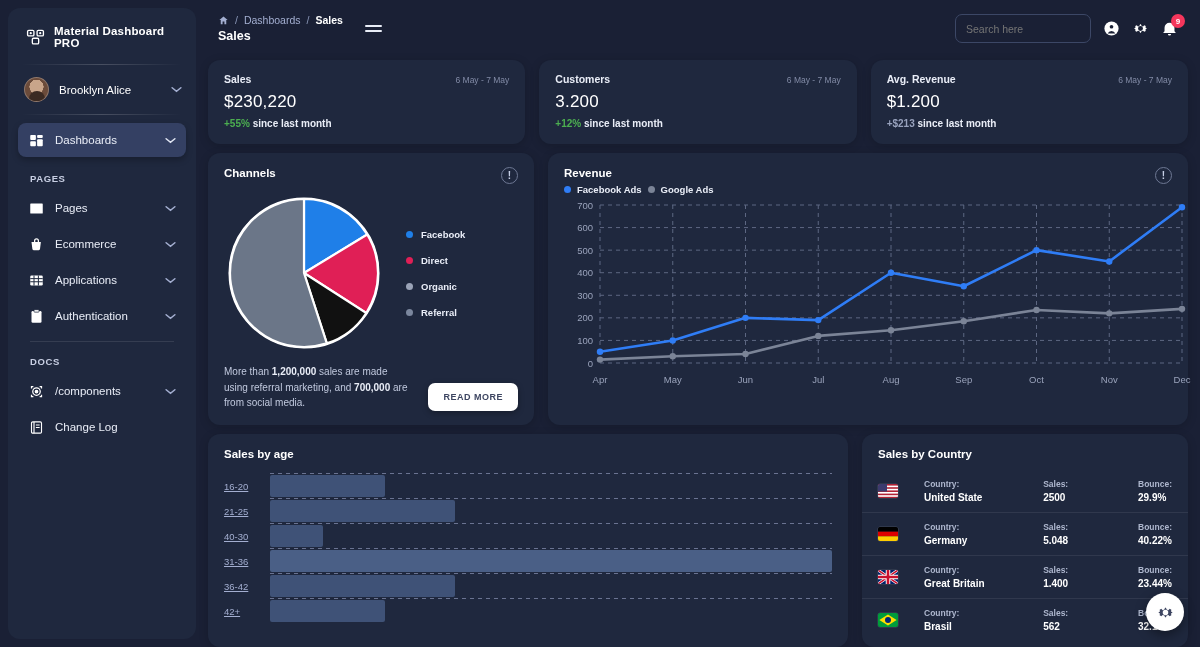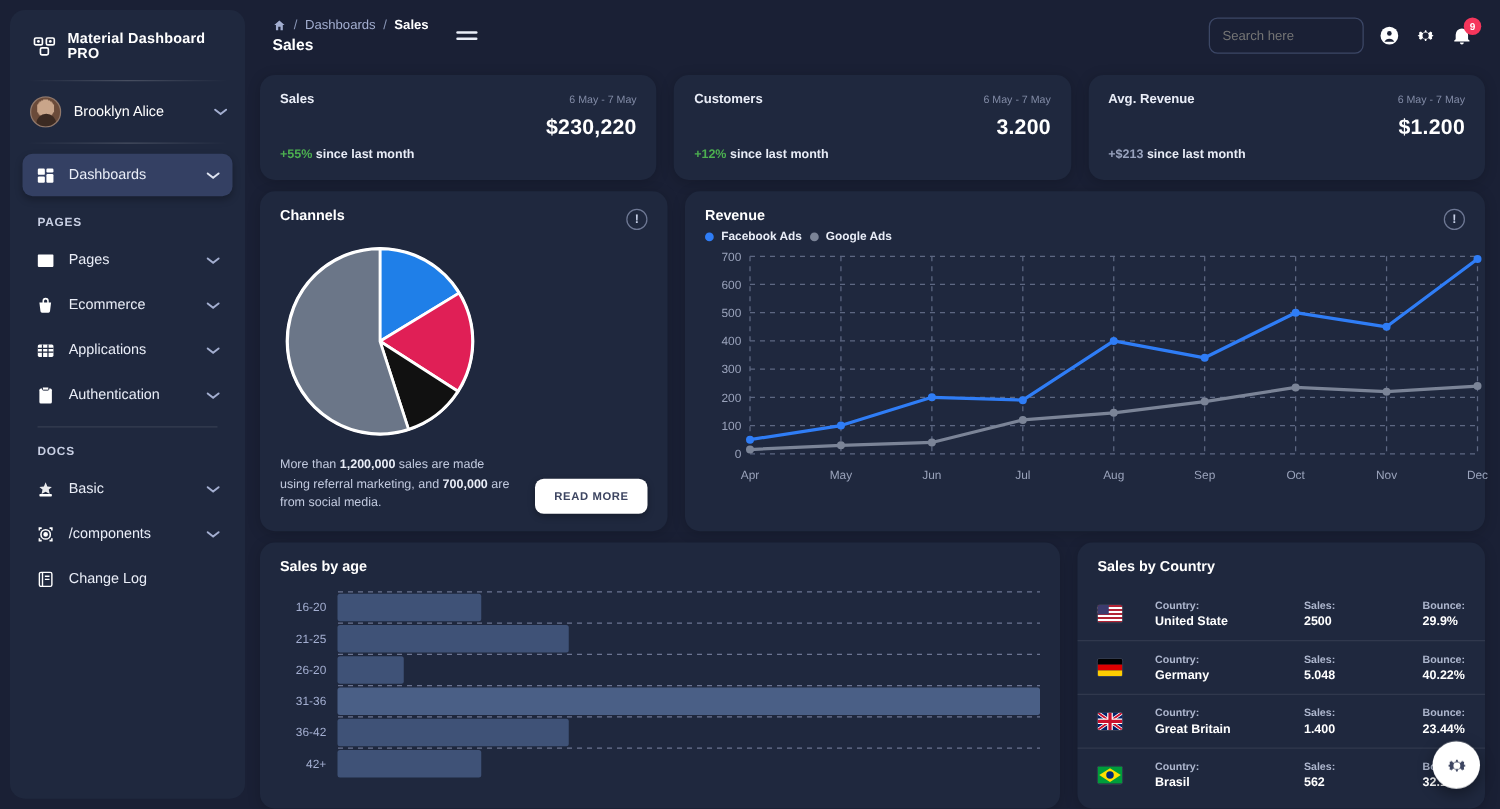--- a/index.html
+++ b/index.html
@@ -69,41 +69,41 @@
   .crumb-line { display: flex; align-items: center; gap: 6px; font-size: 10.5px; }
   .crumb-muted { color: #a3aed0; }
   .crumb-cur { color: #fff; font-weight: bold; }
   .crumb-sep { color: #8b97b8; }
   .page-title { font-size: 12.5px; font-weight: bold; color: #fff; margin-top: 3px; }
   .burger { display:flex; flex-direction:column; gap:3px; cursor:pointer; }
   .burger span { display:block; width:17px; height:2px; background:#e9edf7; border-radius:2px;}
   .burger span:nth-child(2){ width:17px;}
   .topright { display: flex; align-items: center; gap: 12px; }
   .search {
-    width: 124px; height: 29px; border-radius: 7px;
+    width: 136px; height: 29px; border-radius: 7px;
     border: 1px solid #3c4766; background: transparent;
     color: #c6cfe6; font-size: 10.5px; padding: 0 10px;
     font-family: "Liberation Sans", sans-serif; outline: none;
   }
   .ticon { color:#fff; cursor:pointer; display:flex; position:relative; }
   .badge {
     position: absolute; top: -6px; right: -7px;
     min-width: 14px; height: 14px; border-radius: 50%;
     background: #f5365c; color: #fff; font-size: 8px; font-weight: bold;
     display:flex; align-items:center; justify-content:center; padding: 0 3px;
   }
 
   
   .card { background: #1f283e; border-radius: 12px; box-shadow: 0 2px 10px rgba(0,0,0,.18); }
   .stats-row { display: flex; gap: 14px; padding: 0 2px; }
   .stat { flex:1; padding: 13px 16px 15px 16px; }
   .stat-head { display:flex; justify-content:space-between; align-items:baseline; }
   .stat-title { font-size: 10.5px; font-weight: bold; color:#e9edf7; }
   .stat-range { font-size: 8.5px; color:#828ba6; }
-  .stat-value { font-size: 17px; font-weight: bold; color:#fff; margin: 7px 0 6px 0; letter-spacing:.2px;text-align:right;}
+  .stat-value { font-size: 17px; font-weight: normal; color:#fff; margin: 7px 0 6px 0; letter-spacing:.2px;}
   .stat-sub { font-size: 10px; color:#e9edf7; font-weight: bold; }
   .stat-delta { font-weight: bold; }
 
   .mid-row { display:flex; gap:14px; padding: 0 2px; }
   .channels { width: 326px; flex: 0 0 326px; padding: 14px 16px 14px 16px; display:flex; flex-direction:column;}
   .revenue { flex:1; padding: 14px 16px 10px 16px; min-width:0; }
   .card-head { display:flex; justify-content:space-between; align-items:flex-start; }
   .card-title { font-size: 11.5px; font-weight: bold; color:#fff; }
   .info-btn {
     width:17px;height:17px;border-radius:50%; border:1px solid #6e7894;
@@ -135,21 +135,21 @@
   .flag { width:20px; height:14px; border-radius:2px; flex:0 0 20px; overflow:hidden; position:relative; box-shadow:0 0 0 .5px rgba(255,255,255,.15);}
   .ccell { display:flex; flex-direction:column; gap:3px; }
   .clabel { font-size:8.5px; font-weight:bold; color:#aeb7ce; }
   .cval { font-size:10px; font-weight:bold; color:#fff;}
   .c-country { width: 112px; }
   .c-sales { width: 78px; }
   .c-bounce { flex:1; align-items:flex-start; padding-left: 4px;}
 
   .age-chart { position:relative; height: 146px; margin-top: 14px; }
   .age-row { display:flex; align-items:center; height: 25px; position:relative; }
-  .age-label { width: 46px; text-align:right; padding-right: 9px; font-size:9.5px; color:#a3aed0; flex:0 0 46px;}
+  .age-label { width: 46px; padding-right: 9px; font-size:9.5px; color:#a3aed0; flex:0 0 46px;text-decoration:underline;}
   .age-track { flex:1; position:relative; height:25px; display:flex; align-items:center;}
   .age-track::before{
     content:""; position:absolute; left:0; right:0; top:-1px; height:1px;
     background-image: repeating-linear-gradient(90deg,#6a7391 0 4px, transparent 4px 8px);
   }
   .age-bar { height: 22px; border-radius: 2px; background:#3f5277; }
   .age-row:nth-child(4) .age-bar { background:#4a5f86; }
 
   .fab {
     position: fixed; right: 16px; bottom: 16px;
@@ -264,34 +264,20 @@
         <span class="chev">
           <svg width="11" height="7" viewBox="0 0 12 8" fill="none" stroke="#a3aed0" stroke-width="1.8" stroke-linecap="round">
               <path d="M1 2l5 4 5-4"></path>
             </svg>
         </span>
       </div>
 
       <div class="nav-sep"></div>
       <div class="section-label">DOCS</div>
 
-      <div class="nav-item">
-        <span class="nav-icon">
-          <svg width="15" height="15" viewBox="0 0 24 24" fill="#fff">
-              <path d="M12 3l2.2 5.3L20 9l-4 3.3 1.2 5.7L12 15l-5.2 3 1.2-5.7L4 9l5.8-.7L12 3z" opacity=".9"></path>
-              <rect x="4" y="18" width="16" height="3" rx="1"></rect>
-            </svg>
-        </span>
-        <span class="nav-label">Basic</span>
-        <span class="chev">
-          <svg width="11" height="7" viewBox="0 0 12 8" fill="none" stroke="#a3aed0" stroke-width="1.8" stroke-linecap="round">
-              <path d="M1 2l5 4 5-4"></path>
-            </svg>
-        </span>
-      </div>
 
       <div class="nav-item">
         <span class="nav-icon">
           <svg width="15" height="15" viewBox="0 0 24 24" fill="none" stroke="#fff" stroke-width="2">
               <circle cx="12" cy="12" r="6"></circle>
               <circle cx="12" cy="12" r="2" fill="#fff"></circle>
               <path d="M4 7V4h3M20 7V4h-3M4 17v3h3M20 17v3h-3"></path>
             </svg>
         </span>
         <span class="nav-label">/components</span>
@@ -410,20 +396,38 @@
 
               <path d="M0 0 L0 -74 A74 74 0 0 1 63.2 -38.5 Z" fill="#1f7fe8" stroke="#fff" stroke-width="2.2"></path>
 
               <path d="M0 0 L63.2 -38.5 A74 74 0 0 1 62.3 40.0 Z" fill="#e01f56" stroke="#fff" stroke-width="2.2"></path>
 
               <path d="M0 0 L62.3 40.0 A74 74 0 0 1 22.8 70.4 Z" fill="#111111" stroke="#fff" stroke-width="2.2"></path>
 
               <path d="M0 0 L22.8 70.4 A74 74 0 1 1 0 -74 Z" fill="#6b7688" stroke="#fff" stroke-width="2.2"></path>
             </g>
           </svg>
+          <div class="legend">
+            <div class="legend-item">
+              <span class="dot" style="background:#1f7fe8"></span>
+              <span>Facebook</span>
+            </div>
+            <div class="legend-item">
+              <span class="dot" style="background:#e01f56"></span>
+              <span>Direct</span>
+            </div>
+            <div class="legend-item">
+              <span class="dot" style="background:#9aa3b7"></span>
+              <span>Organic</span>
+            </div>
+            <div class="legend-item">
+              <span class="dot" style="background:#7b879e"></span>
+              <span>Referral</span>
+            </div>
+          </div>
         </div>
         <div class="chan-foot">
           <div class="chan-text">
             <span>More than </span><b>1,200,000</b><span> sales are made using referral marketing, and </span><b>700,000</b><span> are from social media.</span>
           </div>
           <button class="read-more">READ MORE</button>
         </div>
       </div>
 
       <div class="card revenue">
@@ -513,21 +517,21 @@
                 <div class="age-bar" style="width: 20.5%;"></div>
               </div>
             </div>
             <div class="age-row">
               <div class="age-label">21-25</div>
               <div class="age-track">
                 <div class="age-bar" style="width: 33%;"></div>
               </div>
             </div>
             <div class="age-row">
-              <div class="age-label">26-20</div>
+              <div class="age-label">40-30</div>
               <div class="age-track">
                 <div class="age-bar" style="width: 9.5%;"></div>
               </div>
             </div>
             <div class="age-row">
               <div class="age-label">31-36</div>
               <div class="age-track">
                 <div class="age-bar" style="width: 100%;"></div>
               </div>
             </div>

